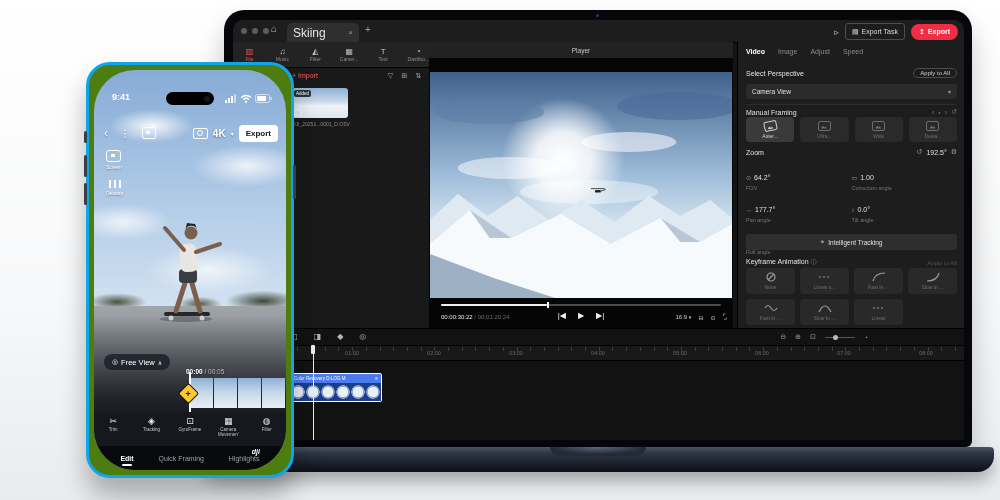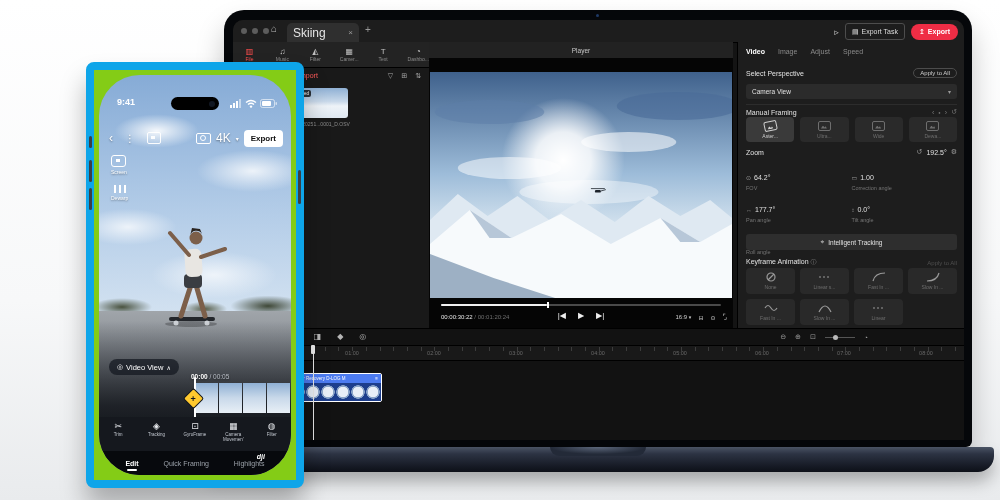--- a/index.html
+++ b/index.html
@@ -119,22 +119,22 @@
        gap:2px;padding:0 4px;color:#c8c8c8;font-size:4.5px;white-space:nowrap}
   .clip{left:57px;top:14px;width:90px;height:27px;border:1px solid #fff;border-radius:2px;overflow:hidden;background:#1d3e8c}
   .cliphead{height:9px;background:#4c7bf0;display:flex;align-items:center;justify-content:space-between;
        padding:0 3px;color:#fff;font-size:4.5px;white-space:nowrap}
   .clipbody{height:18px;background-color:#1d3e8c;
        background-image:radial-gradient(circle at 7px 9px,#e9eff7 0 5px,#8aa4c8 5.5px 6.5px,transparent 7px);
        background-size:15px 18px}
   .playhead{left:78px;top:0;width:4px;height:9px;background:#ececec;border-radius:1px}
   .phline{left:80px;top:9px;width:1px;height:103px;background:#e8e8e8}
   
-  .phone{left:86px;top:62px;width:202px;height:410px;background:#84cc16;border:8px solid #0ea5e9;
-      border-radius:8px;box-shadow:0 18px 26px rgba(0,0,0,.28);z-index:5}
+  .phone{left:86px;top:62px;width:202px;height:410px;background:#4d7c0f;border:3px solid #0ea5e9;
+      border-radius:24px;box-shadow:0 18px 26px rgba(0,0,0,.28);z-index:5}
   .pbtn{background:#3a3f47;border-radius:2px}
   .pscreen{position:absolute;left:5px;top:5px;width:192px;height:400px;border-radius:41px;overflow:hidden;
       background:
         radial-gradient(60px 24px at 30% 14%,rgba(255,255,255,.9),transparent 70%),
         radial-gradient(80px 30px at 80% 24%,rgba(255,255,255,.8),transparent 70%),
         radial-gradient(70px 26px at 15% 38%,rgba(255,255,255,.75),transparent 70%),
         radial-gradient(90px 34px at 60% 50%,rgba(255,255,255,.7),transparent 70%),
         linear-gradient(180deg,#86abd6 0%,#b4cde8 35%,#dfeaf4 70%)}
   .treeline{left:0;top:220px;width:192px;height:20px;
       background:radial-gradient(40px 12px at 12% 60%,#49523f,transparent 75%),
@@ -152,21 +152,21 @@
   .pt-l{left:10px;top:0;display:flex;gap:12px;align-items:center;color:#fff;height:22px;
       text-shadow:0 1px 2px rgba(0,0,0,.4)}
   .pt-r{right:8px;top:0;display:flex;gap:5px;align-items:center;height:22px;color:#fff;
       text-shadow:0 1px 2px rgba(0,0,0,.4)}
   .back{font-size:12px}
   .more{font-size:10px}
   .icbadge{width:12px;height:10px;border:1.2px solid #fff;border-radius:2px;position:relative;opacity:.95}
   .icbadge:after{content:"";position:absolute;left:2.5px;top:2.5px;width:4px;height:3px;background:#fff}
   .iccam{width:13px;height:9px;border:1.2px solid #fff;border-radius:2px;position:relative}
   .iccam:after{content:"";position:absolute;left:3.5px;top:1.5px;width:4px;height:4px;border:1px solid #fff;border-radius:50%}
-  .fourk{font-size:12px;font-weight:normal}
+  .fourk{font-size:10px;font-weight:bold}
   .caret{font-size:6px}
   .exp-pill{background:#fff;border-radius:4px;height:17px;display:flex;align-items:center;padding:0 7px;
       color:#111;font-size:8px;font-weight:bold;text-shadow:none}
   .sidetool{left:12px;display:flex;flex-direction:column;align-items:center;gap:2px;color:#fff;
       text-shadow:0 1px 2px rgba(0,0,0,.45)}
   .sidetool span{font-size:5px}
   .icframe{width:13px;height:10px;border:1.2px solid #fff;border-radius:3px;position:relative}
   .icframe:after{content:"";position:absolute;left:3.5px;top:2.5px;width:4px;height:3px;background:#fff}
   .icbars{width:12px;height:10px;background:linear-gradient(90deg,#fff 0 2px,transparent 2px 5px,#fff 5px 7px,transparent 7px 10px,#fff 10px 12px);
       -webkit-mask:linear-gradient(180deg,transparent 0 2px,#000 2px);mask:linear-gradient(180deg,transparent 0 2px,#000 2px)}
@@ -553,21 +553,21 @@
       <span class="icframe"></span>
       <span>Screen</span>
     </div>
     <div class="a sidetool" style="top:108px">
       <span class="icbars"></span>
       <span>Dewarp</span>
     </div>
 
     <div class="a fvpill">
       <i style="font-style:normal;font-size:7px">◎</i>
-      <span>Video View</span>
+      <span>Free View</span>
       <s style="text-decoration:none;font-size:6px">∧</s>
     </div>
     <div class="a ptc">
       <b style="font-weight:bold">00:00</b><span> / </span><span>00:05</span>
     </div>
 
     <div class="a strip">
         <i></i>
         <i></i>
         <i></i>

